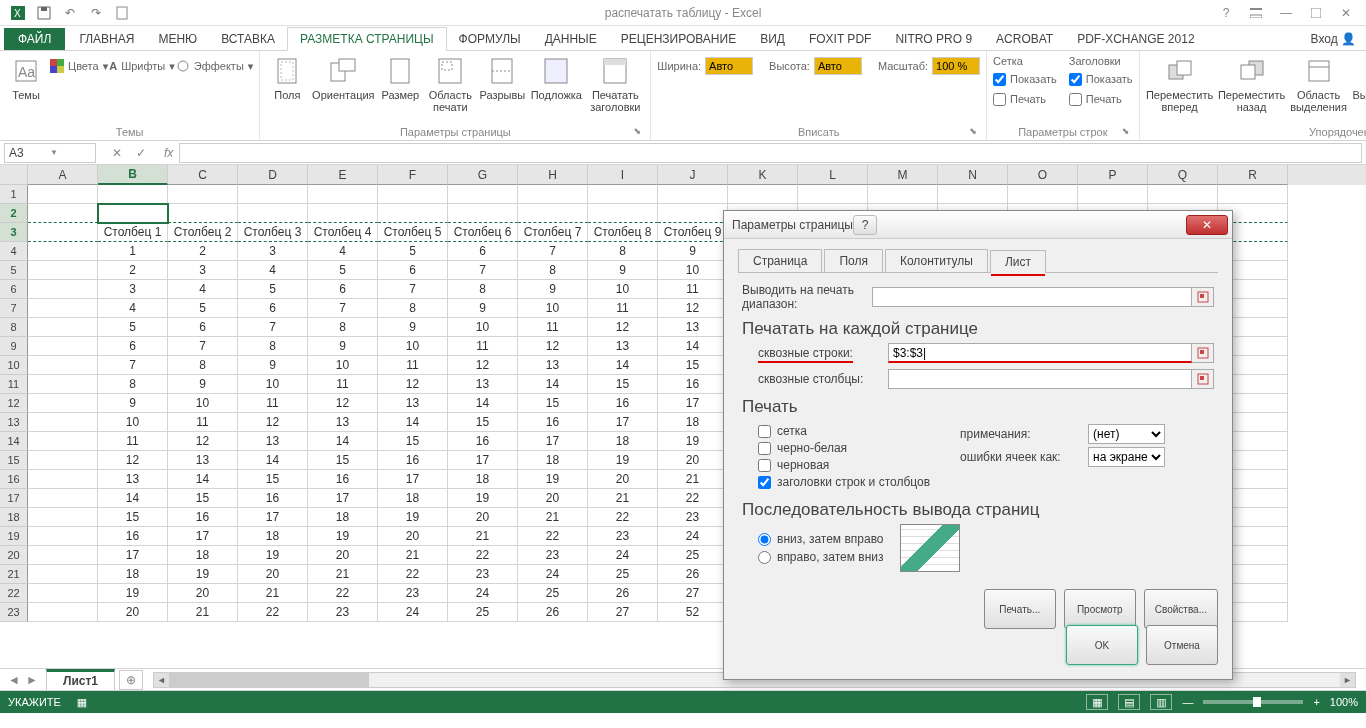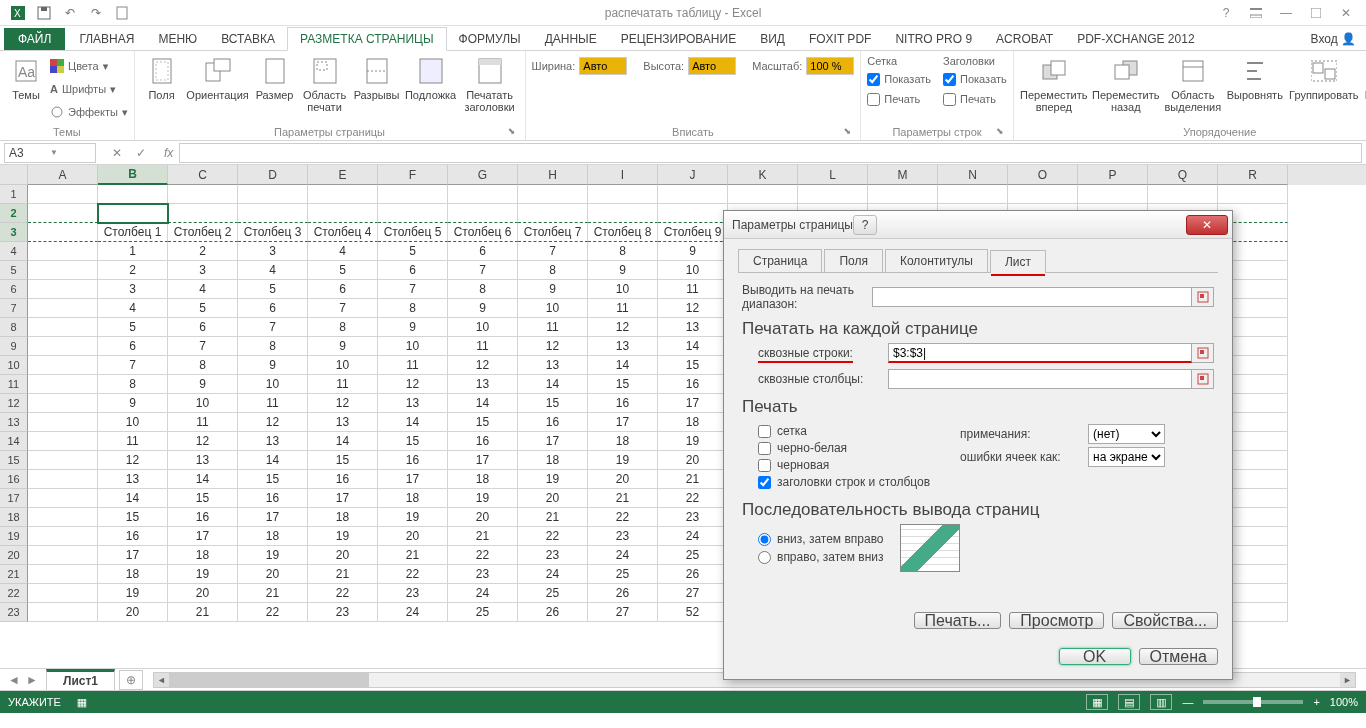--- a/index.html
+++ b/index.html
@@ -100,21 +100,21 @@
 .chk input { width: 13px; height: 13px; }
 .selrow { display: flex; align-items: center; gap: 8px; font-size: 12px; margin: 3px 0; }
 .selrow label { width: 120px; }
 .selrow select { flex: 1; max-width: 140px; height: 20px; border: 1px solid #aaa; font-size: 12px; background: #fff; }
 .radio { display: flex; align-items: center; gap: 6px; font-size: 12px; margin: 4px 0; }
 .orderbox { display: flex; gap: 16px; align-items: center; }
 .orderimg { width: 60px; height: 48px; border: 1px solid #888; background: repeating-linear-gradient(0deg, #fff, #fff 6px, #ddd 6px, #ddd 7px), repeating-linear-gradient(90deg, transparent, transparent 10px, #ddd 10px, #ddd 11px); position: relative; }
 .orderimg::after { content: ""; position: absolute; inset: 0; background: linear-gradient(135deg, transparent 40%, #4a8 40%, #4a8 60%, transparent 60%); }
 .dlg-buttons { position: absolute; right: 14px; bottom: 50px; display: flex; gap: 8px; }
 .dlg-buttons2 { position: absolute; right: 14px; bottom: 14px; display: flex; gap: 8px; }
-.dbtn { min-width: 72px; height: 17px; border: 1px solid #888; background: linear-gradient(#fafafa, #e0e0e0); border-radius: 3px; font-size: 16px; cursor: pointer; display: flex; align-items: center; justify-content: center; padding: 0 10px; }
+.dbtn { min-width: 72px; height: 40px; border: 1px solid #888; background: linear-gradient(#fafafa, #e0e0e0); border-radius: 3px; font-size: 10px; cursor: pointer; display: flex; align-items: center; justify-content: center; padding: 0 10px; }
 .dbtn.primary { border: 1px solid #3a7; box-shadow: 0 0 3px #5b9; }
 .underline-red { border-bottom: 2px solid #d00; padding-bottom: 1px; }
 </style>
 </head>
 <body>
 
 <div class="titlebar">
   <div class="qat">
     <div class="btn">
         <svg width="14" height="14">
@@ -166,21 +166,21 @@
     <div class="controls">
       <div class="bigbtn" style="width:40px">
         <div class="icn">
             <svg width="24" height="24">
               <rect x="2" y="2" width="20" height="20" fill="none" stroke="#888"></rect>
               <text x="4" y="18" font-size="14" fill="#888">Aa</text>
             </svg>
           </div>
         <div class="txt">Темы</div>
       </div>
-      <div style="display:flex;flex-direction:column;gap:1px">
+      <div style="display:flex;flex-direction:row;gap:1px">
         <div class="minirow"><svg width="14" height="14">
               <rect width="7" height="7" fill="#c44"></rect>
               <rect x="7" width="7" height="7" fill="#4a4"></rect>
               <rect y="7" width="7" height="7" fill="#44c"></rect>
               <rect x="7" y="7" width="7" height="7" fill="#cc4"></rect>
             </svg><span>Цвета</span> ▾</div>
         <div class="minirow"><span style="font-weight:bold">A</span><span>Шрифты</span> ▾</div>
         <div class="minirow"><svg width="14" height="14">
               <circle cx="7" cy="7" r="5" fill="none" stroke="#888"></circle>
             </svg><span>Эффекты</span> ▾</div>

